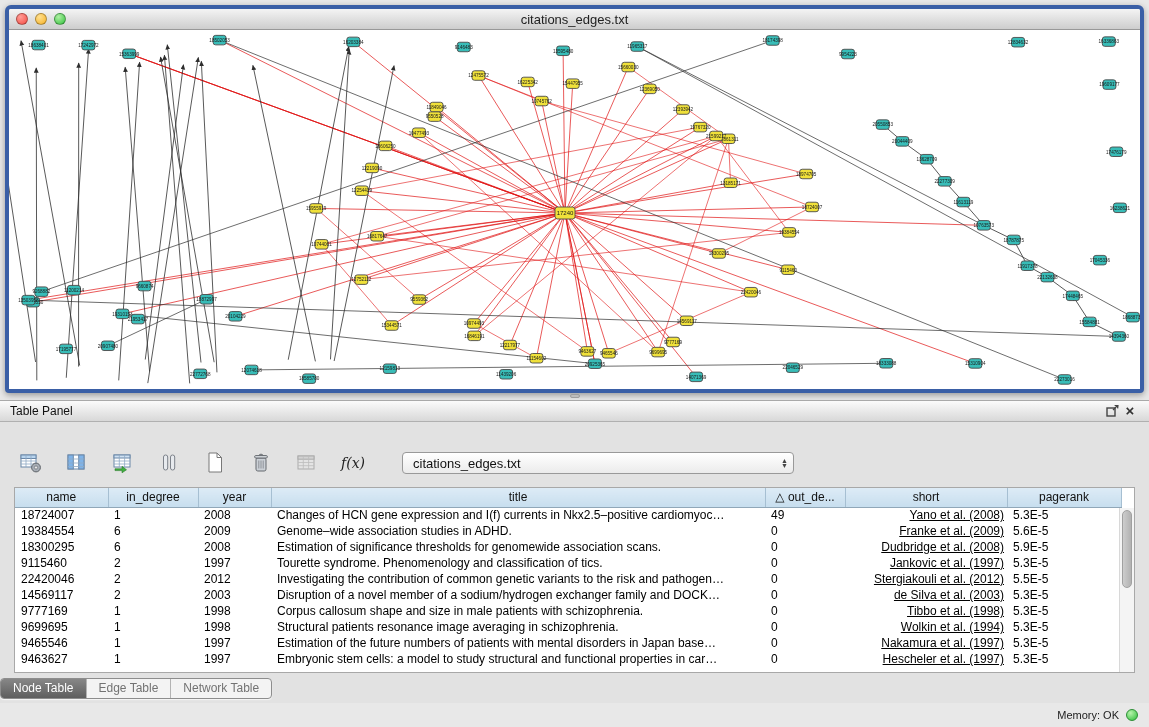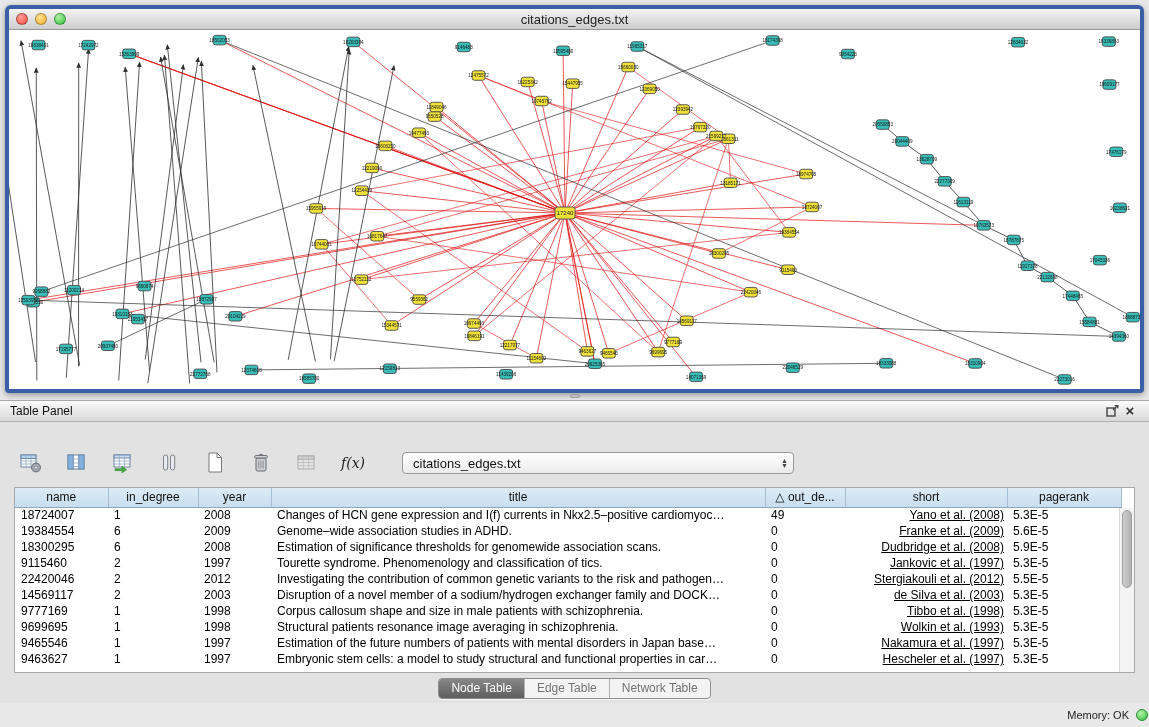--- a/index.html
+++ b/index.html
@@ -94,32 +94,32 @@
   .vscroll {
     position:absolute; right:0; top:20px; bottom:0; width:15px;
     background:#f4f4f4; border-left:1px solid #d8d8d8;
   }
   .vthumb {
     position:absolute; left:2px; right:2px; top:2px; height:78px;
     border-radius:6px; background:linear-gradient(90deg,#cdcdcd,#b2b2b2);
     border:1px solid #a0a0a0;
   }
 
-  .tabs-row { position:absolute; left:0; right:0; top:277px; display:flex; justify-content:center; }
+  .tabs-row { position:absolute; left:0; right:0; top:277px; display:flex; justify-content:flex-start; }
   .tabs { display:flex; border:1px solid #8d8d8d; border-radius:4px; overflow:hidden;
     background:#f3f3f3; box-shadow:0 1px 1px rgba(255,255,255,.7); }
   .tab { padding:2px 12px 3px 12px; font-size:12px; color:#737373; border-left:1px solid #b3b3b3; }
   .tab:first-child { border-left:none; }
   .tab.selected { background:linear-gradient(#878787,#5e5e5e); color:#fff; }
 
   
   .status-bar {
     position:absolute; left:0; top:703px; width:1149px; height:24px;
     display:flex; align-items:center; justify-content:flex-end;
-    gap:7px; padding-right:1px; font-size:11px; color:#222;
+    gap:7px; padding-right:11px; font-size:11px; color:#222;
   }
   .mem-dot { width:12px; height:12px; border-radius:50%;
     background:radial-gradient(circle at 35% 30%, #b7f3ac, #2dbd3a);
     border:1px solid #2b8f34; }
 </style>
 </head>
 <body>
 
 <div class="graph-window">
   <div class="titlebar">
@@ -790,21 +790,21 @@
             <td class="c-out_degree">0</td>
             <td class="c-short">Tibbo et al. (1998)</td>
             <td class="c-pagerank">5.3E-5</td>
           </tr>
           <tr>
             <td class="c-name">9699695</td>
             <td class="c-in_degree">1</td>
             <td class="c-year">1998</td>
             <td class="c-title">Structural patients resonance image averaging in schizophrenia.</td>
             <td class="c-out_degree">0</td>
-            <td class="c-short">Wolkin et al. (1993)</td>
+            <td class="c-short">Wolkin et al. (1994)</td>
             <td class="c-pagerank">5.3E-5</td>
           </tr>
           <tr>
             <td class="c-name">9465546</td>
             <td class="c-in_degree">1</td>
             <td class="c-year">1997</td>
             <td class="c-title">Estimation of the future numbers of patients with mental disorders in Japan base…</td>
             <td class="c-out_degree">0</td>
             <td class="c-short">Nakamura et al. (1997)</td>
             <td class="c-pagerank">5.3E-5</td>

